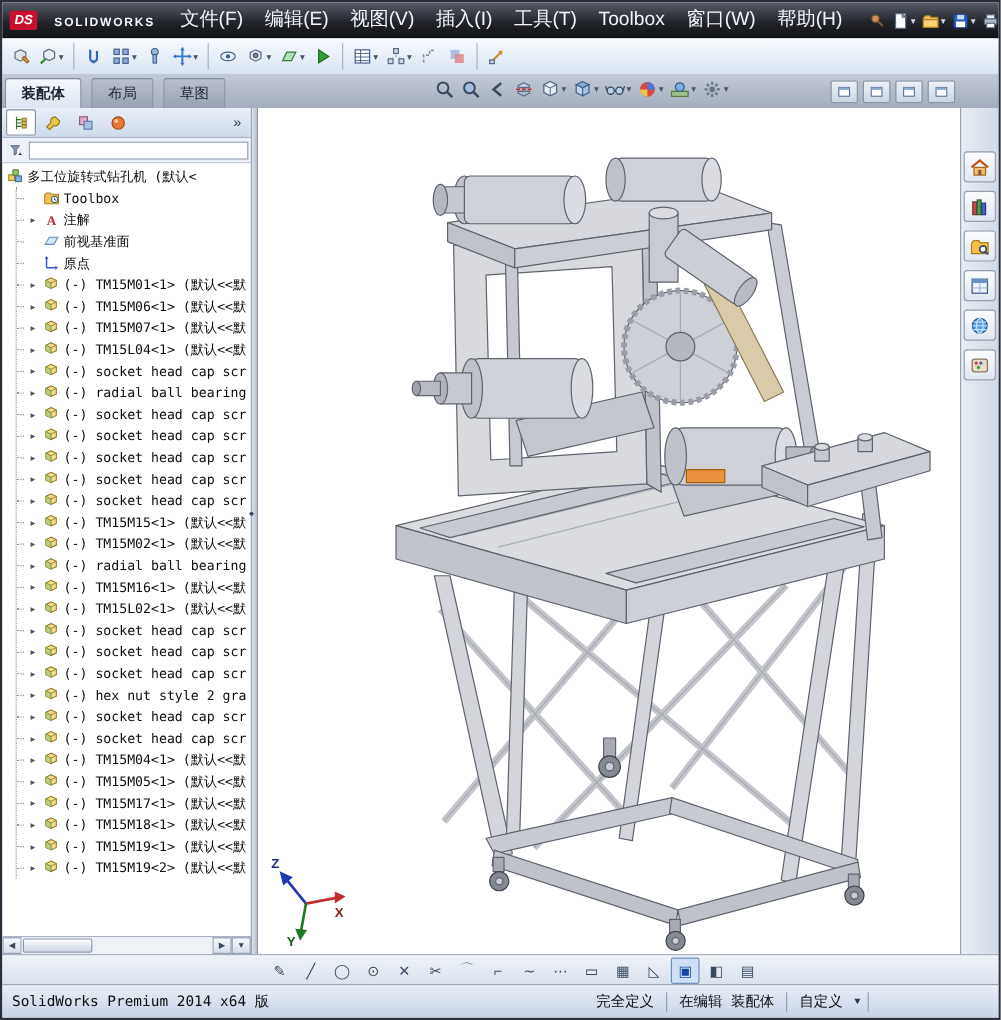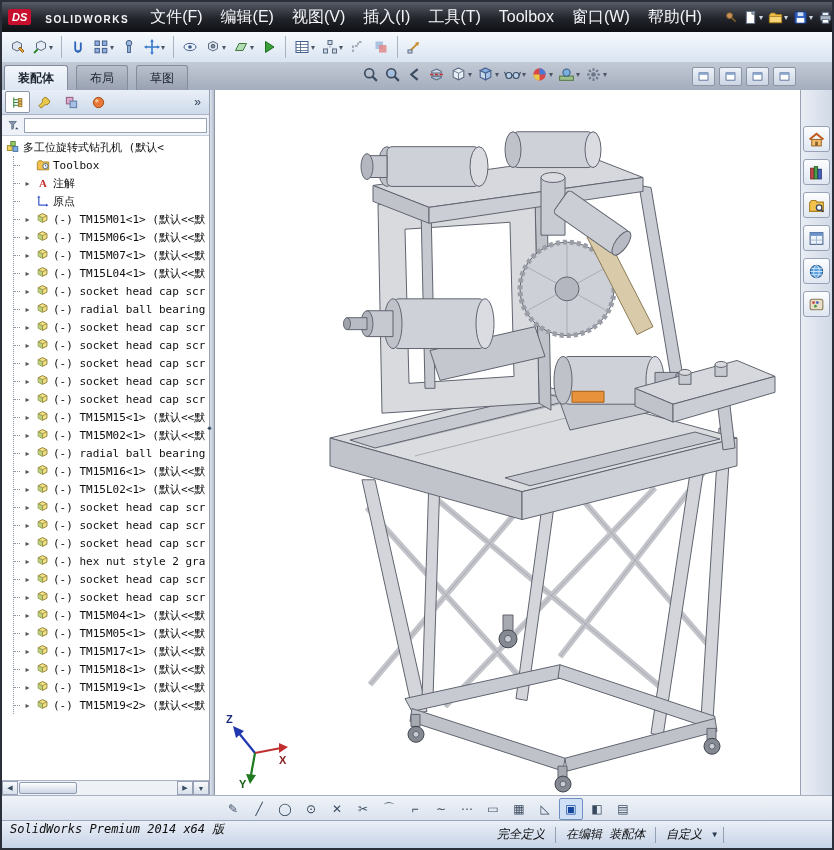--- a/index.html
+++ b/index.html
@@ -67,21 +67,21 @@
   .model{position:absolute;left:0;top:0;width:100%;height:100%;}
   .triad{position:absolute;left:6px;bottom:6px;}
 
   .taskpane{position:absolute;right:0;top:0;width:32px;bottom:0;background:linear-gradient(90deg,#e9edf4,#d2dae7);border-left:1px solid #98a2b2;display:flex;flex-direction:column;align-items:center;padding-top:36px;gap:7px;box-sizing:border-box;}
   .tp-btn{width:25px;height:24px;background:linear-gradient(#fcfdfe,#e0e7f1);border:1px solid #97a2b6;border-radius:3px;display:flex;align-items:center;justify-content:center;}
 
   
   .bottombar{position:absolute;left:0;right:0;bottom:27px;height:26px;background:linear-gradient(#eff3f8,#dae2ee);border-top:1px solid #a7b1c1;display:flex;align-items:center;padding-left:219px;gap:2px;box-sizing:border-box;}
   .bbtn{width:22px;height:20px;display:flex;align-items:center;justify-content:center;font-size:12px;color:#3a4a5e;border-radius:2px;border:1px solid transparent;}
   .bbtn.active{background:#cfe0f6;border-color:#6f8fc0;color:#15479e;}
-  .statusbar{position:absolute;left:0;right:0;bottom:0;height:27px;background:linear-gradient(#eaeff7,#c7d3e7);border-top:1px solid #9aa6ba;display:flex;font-size:12px;color:#0c0c0c;font-family:"DejaVu Sans Mono",monospace;font-style:italic;}
+  .statusbar{position:absolute;left:0;right:0;bottom:0;height:27px;background:linear-gradient(#eaeff7,#c7d3e7);border-top:1px solid #9aa6ba;display:flex;align-items:center;font-size:12px;color:#0c0c0c;font-family:"DejaVu Sans Mono",monospace;}
   .sb-app{padding:0 8px;}
   .sb-group{margin-left:auto;display:flex;align-items:center;margin-right:108px;}
   .sb-item{padding:0 10px;white-space:nowrap;}
   .sb-sep{width:1px;height:16px;background:#92a0b6;}
   .sb-dd{font-size:8px;color:#2a3a52;margin:0 6px 0 0;}
 
   .ic{display:flex;}
   .ic svg{width:16px;height:16px;display:block;}
   .qbtn .ic svg{width:15px;height:15px;}
   .hbtn .ic svg{width:17px;height:17px;}
@@ -531,20 +531,30 @@
             </div>
             <div class="tree-row">
               <span class="elbow"></span>
               <span class="expander">▸</span>
               <span class="ticon">
                 <svg viewBox="0 0 16 16">
                   <text x="8" y="12.8" text-anchor="middle" font-size="12.5" font-weight="bold" fill="#c03030" font-family="Liberation Serif,serif">A</text>
                 </svg>
               </span>
               <span class="tlabel">注解</span>
+            </div>
+            <div class="tree-row">
+              <span class="elbow"></span>
+              <span class="expander"></span>
+              <span class="ticon">
+                <svg viewBox="0 0 16 16">
+                  <path d="M2 11L5.8 4.2h8.2L10.2 11z" fill="#d2e4f4" fill-opacity=".9" stroke="#6a8ab0"></path>
+                </svg>
+              </span>
+              <span class="tlabel">前视基准面</span>
             </div>
             <div class="tree-row">
               <span class="elbow"></span>
               <span class="expander"></span>
               <span class="ticon">
                 <svg viewBox="0 0 16 16">
                   <path d="M3.2 12.8h8.2M3.2 12.8V4.4" fill="none" stroke="#3858c8" stroke-width="1.4"></path>
                   <path d="M11.4 10.9v3.8l2.8-1.9zM1.3 4.4L3.2 1.6l1.9 2.8z" fill="#3858c8"></path>
                 </svg>
               </span>

